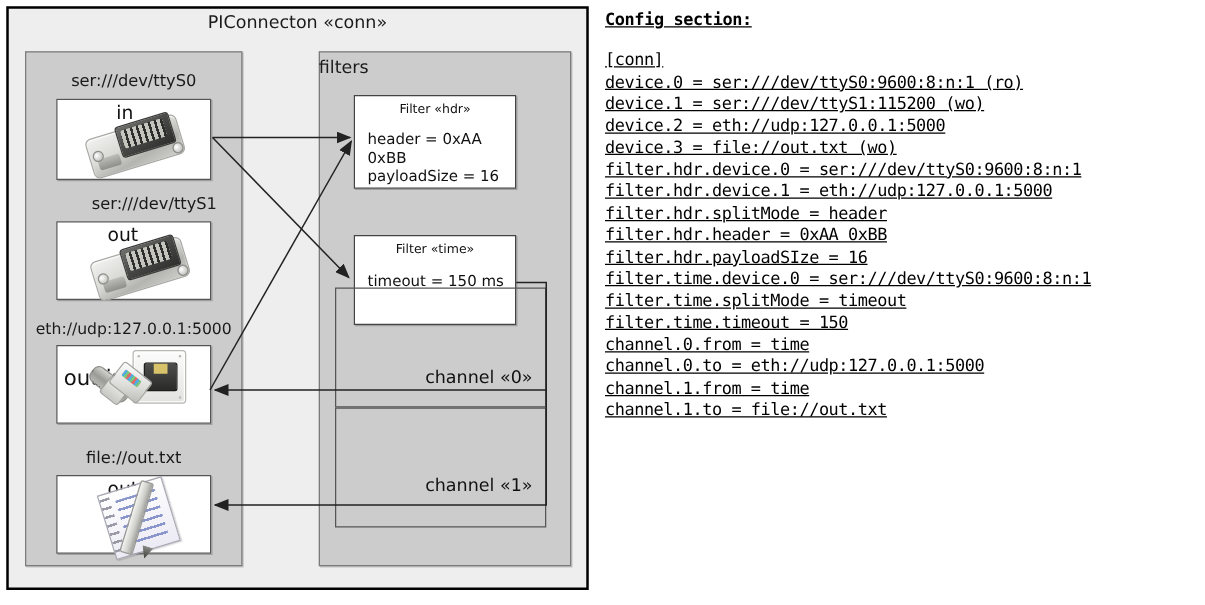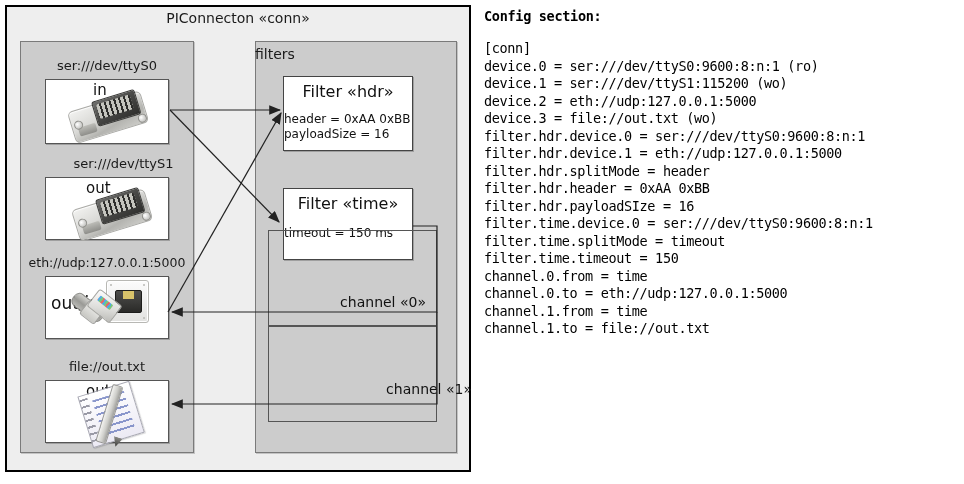--- a/index.html
+++ b/index.html
@@ -33,34 +33,34 @@
     background:#ffffff;border:1px solid #555555;box-sizing:border-box;
     box-shadow:1px 1px 0 rgba(0,0,0,.22);
   }
   .dev-dir{position:absolute;font-size:15px;color:#111;}
 
   
   .filter-box{
     background:#ffffff;border:1px solid #444444;box-sizing:border-box;
     box-shadow:1px 1px 0 rgba(0,0,0,.22);
   }
-  .filter-title{text-align:center;font-size:16px;color:#111;margin-top:5px;}
-  .filter-prop{font-size:12px;color:#111;line-height:15px;}
+  .filter-title{text-align:center;font-size:10px;color:#111;margin-top:5px;}
+  .filter-prop{font-size:12px;color:#111;margin-left:10px;line-height:15px;}
 
   
   .chan-box{
     border:1px solid #555555;box-sizing:border-box;background:transparent;
   }
   .chan-label{position:absolute;font-size:14px;color:#111;text-align:right;}
 
   
   #connectors{position:absolute;left:0;top:0;width:480px;height:484px;}
 
   
-  #config-col{left:484px;top:8px;width:478px;}
+  #config-col{left:484px;top:8px;width:478px;text-decoration:underline;}
   #config-heading{
     font-family:"DejaVu Sans Mono","Liberation Mono",monospace;
     font-size:13.5px;font-weight:bold;color:#000;letter-spacing:-0.3px;
   }
   #config-body{
     margin-top:16px;
     font-family:"DejaVu Sans Mono","Liberation Mono",monospace;
     font-size:13.5px;line-height:17.5px;color:#000;
     white-space:pre;letter-spacing:-0.35px;
   }
@@ -243,21 +243,21 @@
 
 <div class="abs filter-box" style="left:283px;top:188px;width:130px;height:72px;">
   <div class="filter-title">Filter «time»</div>
   <div class="filter-prop" style="margin-top:13px;">timeout = 150 ms</div>
 </div>
 
 <div class="abs chan-box" style="left:268px;top:230px;width:169px;height:96px;"></div>
 <div class="abs chan-label" style="left:268px;top:294px;width:158px;">channel «0»</div>
 
 <div class="abs chan-box" style="left:268px;top:326px;width:169px;height:96px;"></div>
-<div class="abs chan-label" style="left:268px;top:381px;width:158px;padding-left:46px;">channel «1»</div>
+<div class="abs chan-label" style="left:268px;top:381px;width:158px;">channel «1»</div>
 
 <svg id="connectors" viewBox="0 0 480 484" xmlns="http://www.w3.org/2000/svg">
   <defs>
     <marker id="ah" markerWidth="10" markerHeight="8" refX="9" refY="4" orient="auto">
       <path d="M0,0 L10,4 L0,8 z" fill="#222"></path>
     </marker>
   </defs>
   <g stroke="#222" stroke-width="1.2" fill="none">
 
     <line x1="170" y1="110" x2="280" y2="110" marker-end="url(#ah)"></line>

